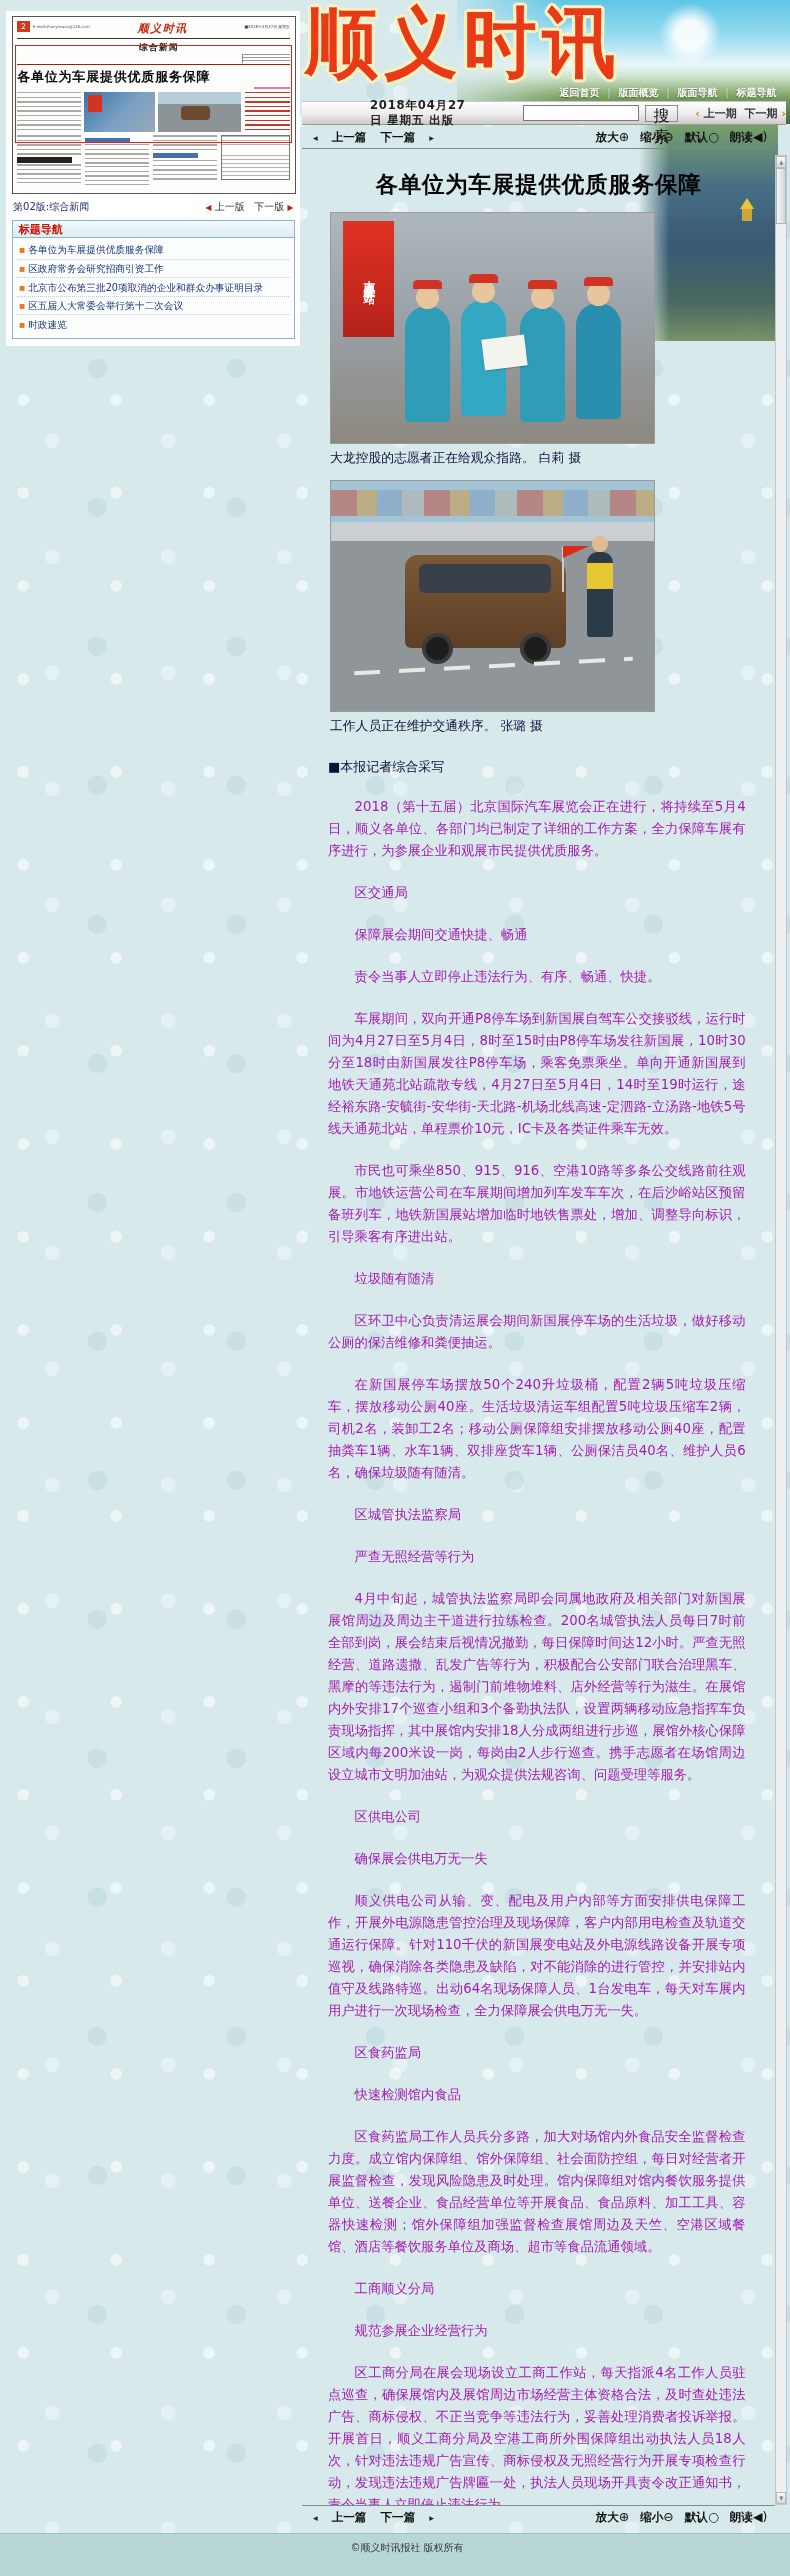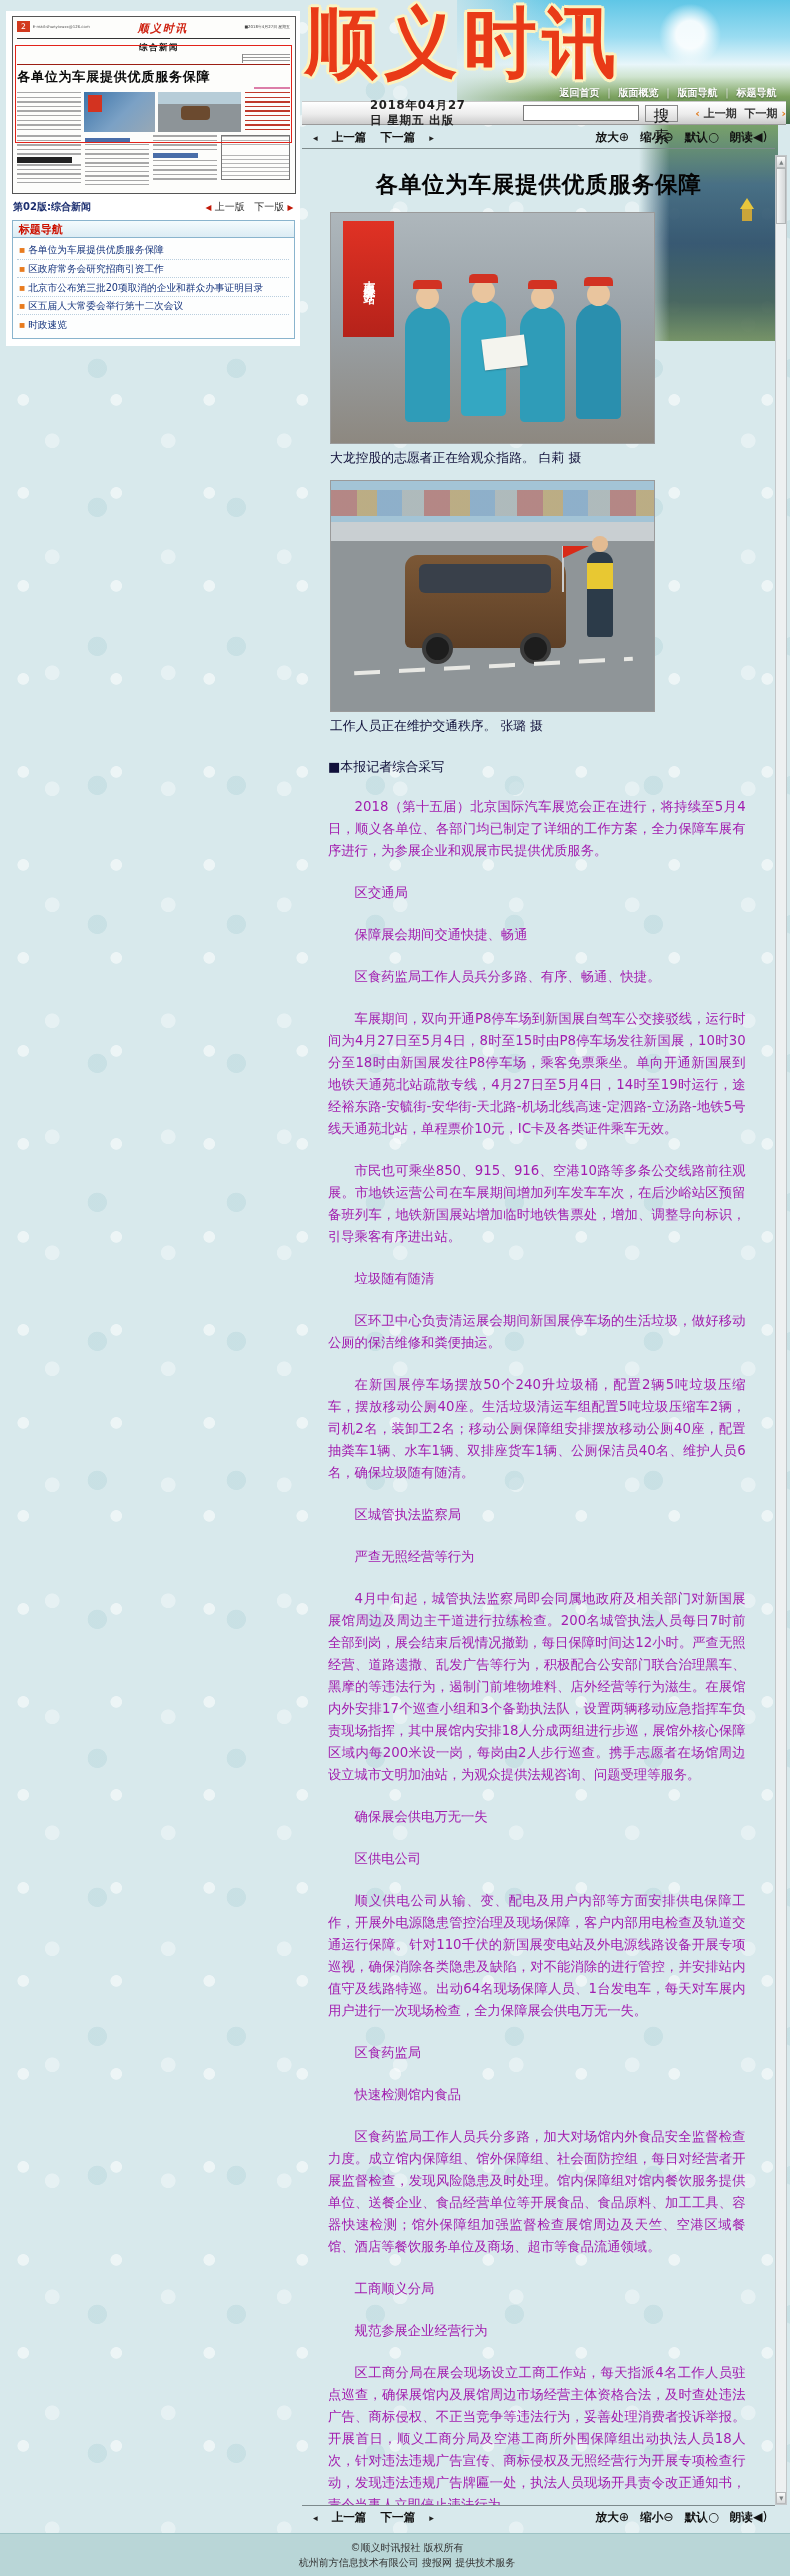--- a/index.html
+++ b/index.html
@@ -93,21 +93,21 @@
   .tn-p2::before{ content:""; position:absolute; left:23px; top:14px; width:29.4px; height:14px; border-radius:3.9px; background:#6b4a2f; }
   .tn-redlines{ width:46px; height:40px; background:repeating-linear-gradient(180deg,#c0392b 0 1.5px, transparent 1.5px 4.6px); }
   .tn-textband{ display:flex; gap:3.9px; margin-top:3.1px; }
   .tn-bluebar{ height:4.6px; background:#4a6ea9; margin:3.1px 0 1.5px; width:70%; }
   .tn-blackbar{ height:5.4px; background:#222; margin:2.3px 0 1.5px; width:85%; }
   .tn-tablebox{ border:0.8px solid #777; flex:1; height:45px; padding:1.5px;
      background:repeating-linear-gradient(180deg,#b5b5b5 0 0.8px, transparent 0.8px 3.9px); }
   .tn-selbox{ position:absolute; left:2.3px; top:28px; width:277px; height:98px; border:1.5px solid #e2231a; pointer-events:none; }
 
   .page-nav{ display:flex; align-items:center; margin:5.4px 1.5px 0; font-size:10px; }
-  .page-nav .pn-label{ font-weight:bold; color:#1c2f70; }
+  .page-nav .pn-label{ font-weight:normal; color:#1c2f70; }
   .page-nav .pn-links{ margin-left:auto; color:#333; }
   .page-nav .pn-links span{ cursor:pointer; }
   .page-nav .tri{ color:#c21807; font-size:7.7px; }
 
   .title-nav{ margin-top:6.2px; border:0.8px solid #8ab4cd; background:#fdfefe; }
   .title-nav-head{ height:17px; line-height:17px; padding-left:6.2px; border-bottom:0.8px solid #8ab4cd;
     background:linear-gradient(180deg,#f4fbfd,#dcecf4); color:#cc1100; font-weight:bold; font-size:11px; }
   .title-nav ul{ list-style:none; margin:3.1px 4.6px 4.6px; padding:0; }
   .title-nav li{ position:relative; font-size:9.7px; line-height:13px; color:#15337c; padding:2.3px 1.5px 2.3px 11px;
     border-bottom:0.8px dotted #b9cede; cursor:pointer; }
@@ -296,31 +296,31 @@
   </div>
   <div class="caption">工作人员正在维护交通秩序。 张璐 摄</div>
 
   <div class="byline">■本报记者综合采写</div>
 
   <div class="article-body">
 
   <p>2018（第十五届）北京国际汽车展览会正在进行，将持续至5月4日，顺义各单位、各部门均已制定了详细的工作方案，全力保障车展有序进行，为参展企业和观展市民提供优质服务。</p>
       <p>区交通局</p>
       <p>保障展会期间交通快捷、畅通</p>
-      <p>区食药监局工作人员兵分多路、有序、畅通、快捷。</p>
+      <p>责令当事人立即停止违法行为、有序、畅通、快捷。</p>
       <p>车展期间，双向开通P8停车场到新国展自驾车公交接驳线，运行时间为4月27日至5月4日，8时至15时由P8停车场发往新国展，10时30分至18时由新国展发往P8停车场，乘客免票乘坐。单向开通新国展到地铁天通苑北站疏散专线，4月27日至5月4日，14时至19时运行，途经裕东路-安毓街-安华街-天北路-机场北线高速-定泗路-立汤路-地铁5号线天通苑北站，单程票价10元，IC卡及各类证件乘车无效。</p>
       <p>市民也可乘坐850、915、916、空港10路等多条公交线路前往观展。市地铁运营公司在车展期间增加列车发车车次，在后沙峪站区预留备班列车，地铁新国展站增加临时地铁售票处，增加、调整导向标识，引导乘客有序进出站。</p>
       <p>垃圾随有随清</p>
       <p>区环卫中心负责清运展会期间新国展停车场的生活垃圾，做好移动公厕的保洁维修和粪便抽运。</p>
       <p>在新国展停车场摆放50个240升垃圾桶，配置2辆5吨垃圾压缩车，摆放移动公厕40座。生活垃圾清运车组配置5吨垃圾压缩车2辆，司机2名，装卸工2名；移动公厕保障组安排摆放移动公厕40座，配置抽粪车1辆、水车1辆、双排座货车1辆、公厕保洁员40名、维护人员6名，确保垃圾随有随清。</p>
       <p>区城管执法监察局</p>
       <p>严查无照经营等行为</p>
       <p>4月中旬起，城管执法监察局即会同属地政府及相关部门对新国展展馆周边及周边主干道进行拉练检查。200名城管执法人员每日7时前全部到岗，展会结束后视情况撤勤，每日保障时间达12小时。严查无照经营、道路遗撒、乱发广告等行为，积极配合公安部门联合治理黑车、黑摩的等违法行为，遏制门前堆物堆料、店外经营等行为滋生。在展馆内外安排17个巡查小组和3个备勤执法队，设置两辆移动应急指挥车负责现场指挥，其中展馆内安排18人分成两组进行步巡，展馆外核心保障区域内每200米设一岗，每岗由2人步行巡查。携手志愿者在场馆周边设立城市文明加油站，为观众提供法规咨询、问题受理等服务。</p>
+      <p>区供电公司</p>
       <p>确保展会供电万无一失</p>
-      <p>区供电公司</p>
       <p>顺义供电公司从输、变、配电及用户内部等方面安排供电保障工作，开展外电源隐患管控治理及现场保障，客户内部用电检查及轨道交通运行保障。针对110千伏的新国展变电站及外电源线路设备开展专项巡视，确保消除各类隐患及缺陷，对不能消除的进行管控，并安排站内值守及线路特巡。出动64名现场保障人员、1台发电车，每天对车展内用户进行一次现场检查，全力保障展会供电万无一失。</p>
       <p>区食药监局</p>
       <p>快速检测馆内食品</p>
       <p>区食药监局工作人员兵分多路，加大对场馆内外食品安全监督检查力度。成立馆内保障组、馆外保障组、社会面防控组，每日对经营者开展监督检查，发现风险隐患及时处理。馆内保障组对馆内餐饮服务提供单位、送餐企业、食品经营单位等开展食品、食品原料、加工工具、容器快速检测；馆外保障组加强监督检查展馆周边及天竺、空港区域餐馆、酒店等餐饮服务单位及商场、超市等食品流通领域。</p>
       <p>工商顺义分局</p>
       <p>规范参展企业经营行为</p>
       <p>区工商分局在展会现场设立工商工作站，每天指派4名工作人员驻点巡查，确保展馆内及展馆周边市场经营主体资格合法，及时查处违法广告、商标侵权、不正当竞争等违法行为，妥善处理消费者投诉举报。开展首日，顺义工商分局及空港工商所外围保障组出动执法人员18人次，针对违法违规广告宣传、商标侵权及无照经营行为开展专项检查行动，发现违法违规广告牌匾一处，执法人员现场开具责令改正通知书，责令当事人立即停止违法行为。</p>
     </div>
 </div>
 
@@ -340,15 +340,14 @@
 </div>
 
 <div class="scrollbar">
   <div class="sb-btn sb-up">▲</div>
   <div class="sb-thumb"></div>
   <div class="sb-btn sb-down">▼</div>
 </div>
 
 <div class="footer">
   <div>©顺义时讯报社 版权所有</div>
-  <div>杭州前方信息技术有限公司 搜报网 提供技术服务</div>
 </div>
 
 
 </body></html>

